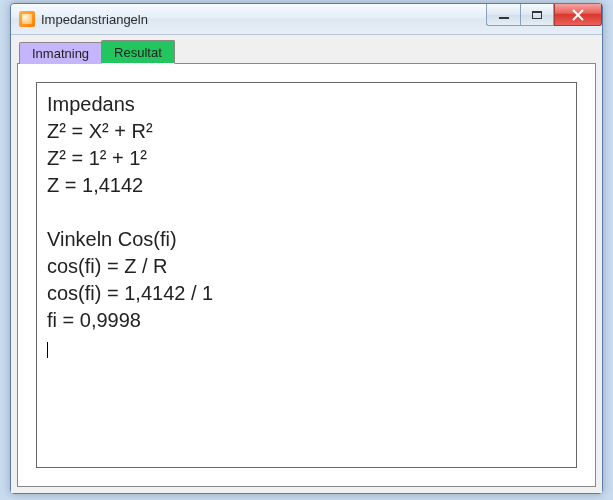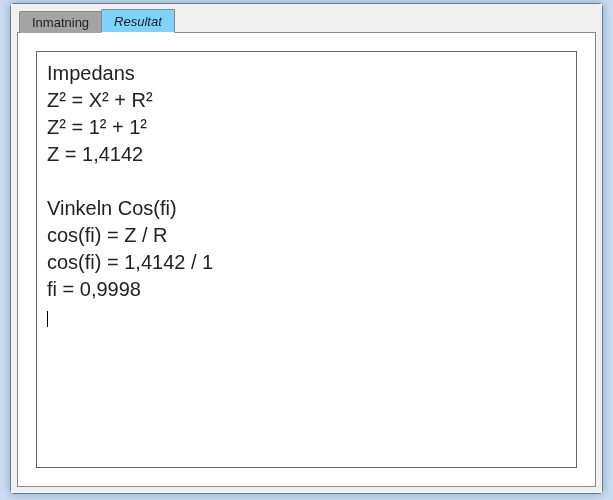--- a/index.html
+++ b/index.html
@@ -156,30 +156,29 @@
     border-bottom: none;
     margin-right: -1px;
     background: #e8e8e8;
     position: relative;
     top: 1px;
     border-top-left-radius: 2px;
     border-top-right-radius: 2px;
     cursor: default;
   }
   .tab.inactive {
-    background: #a3a3a3;
+    background: #c4b5fd;
     top: 1px;
   }
   .tab.active {
-    background: #7dd3fc;
+    background: #22c55e;
     border-bottom: 1px solid #ffffff;
     top: 1px;
     z-index: 2;
     padding-top: 4px;
-    font-style: italic;
   }
 
   .tabpage {
     flex: 1;
     background: #ffffff;
     border: 1px solid #888;
     border-top: none;
     padding: 18px 18px;
     position: relative;
   }
@@ -208,20 +207,35 @@
   }
 </style>
 </head>
 <body>
 
 <div class="backdrop-blur">
   <div class="backdrop-text">ms nikoselsktrion (vid cos(fi) = 1)</div>
 </div>
 
 <div class="window">
+  <div class="titlebar">
+    <div class="app-icon"></div>
+    <div class="title-text">Impedanstriangeln</div>
+    <div class="window-controls">
+      <div class="wc-btn wc-min">
+        <div class="wc-min-glyph"></div>
+      </div>
+      <div class="wc-btn wc-max">
+        <div class="wc-max-glyph"></div>
+      </div>
+      <div class="wc-btn wc-close">
+        <div class="wc-close-glyph"></div>
+      </div>
+    </div>
+  </div>
 
   <div class="client-area">
     <div class="tabstrip">
       <div class="tab inactive">Inmatning</div>
       <div class="tab active">Resultat</div>
     </div>
     <div class="tabpage">
       <div class="output-box"><span id="result-text">Impedans
 Z² = X² + R²
 Z² = 1² + 1²

